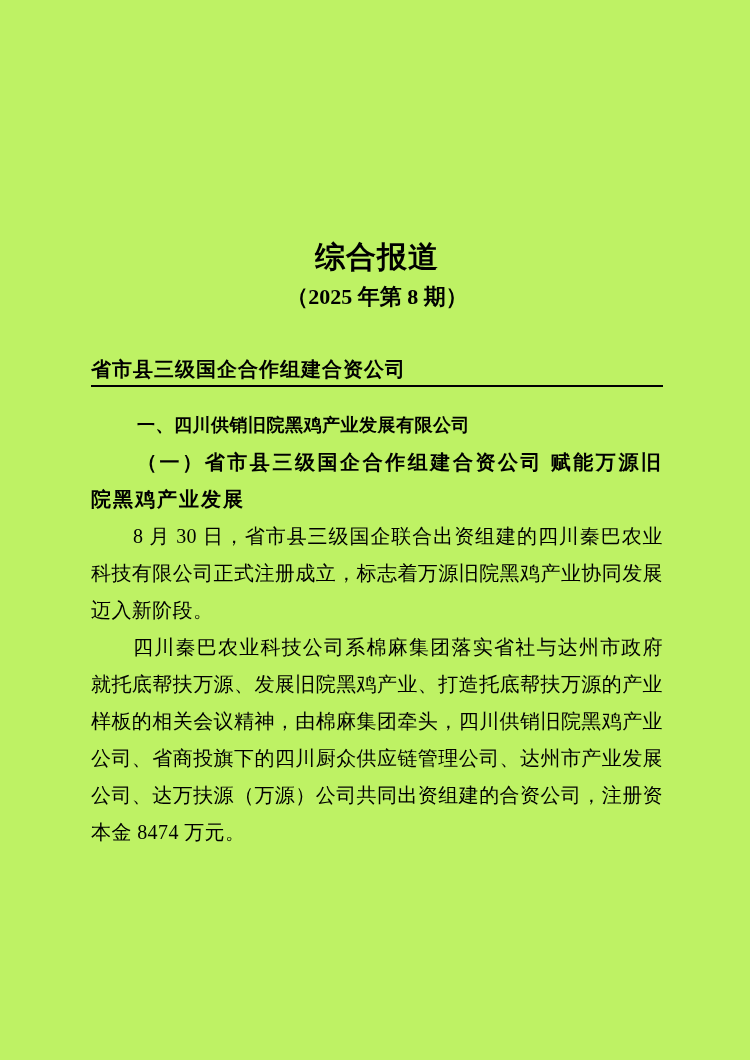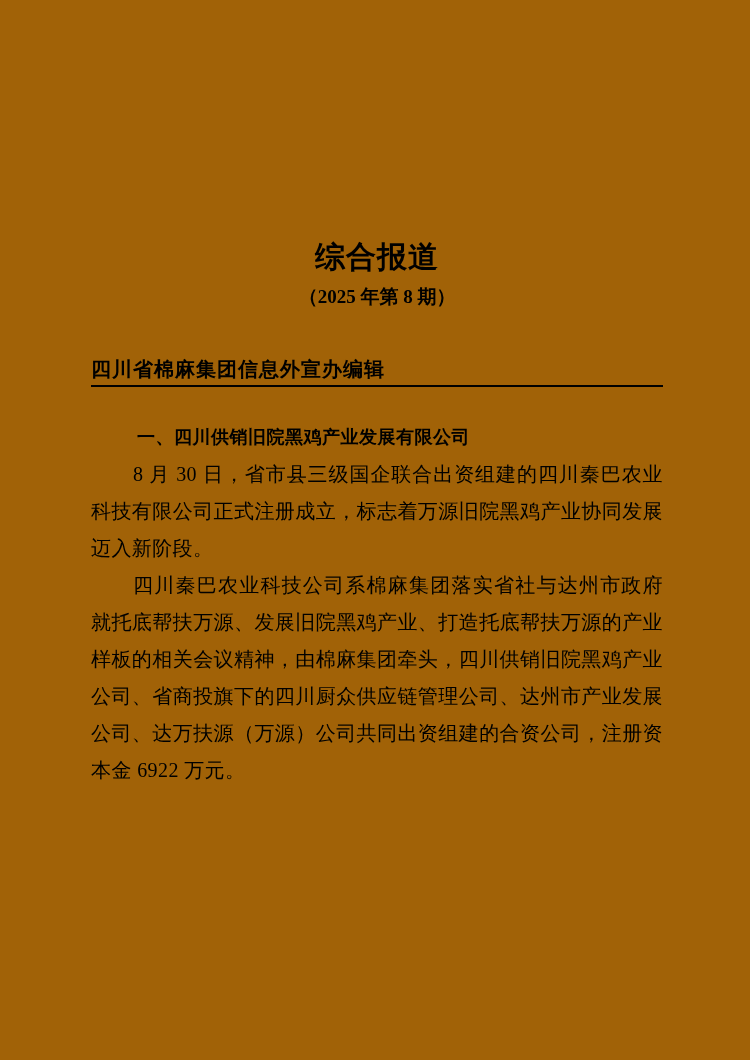--- a/index.html
+++ b/index.html
@@ -12,36 +12,36 @@
     width: 750px;
     height: 1060px;
     overflow: hidden;
     font-family: "Liberation Serif", serif;
   }
   .page {
     box-sizing: border-box;
     width: 750px;
     height: 1060px;
     padding: 240px 87px 0 91px;
-    background: #a16207;
+    background: #bef264;
   }
   .doc-title {
     margin: 0;
     text-align: center;
     font-family: "Liberation Serif", serif;
     font-size: 30px;
     font-weight: bold;
     line-height: 34px;
     letter-spacing: 1px;
   }
   .doc-issue {
     margin-top: 10px;
     text-align: center;
     font-family: "Liberation Serif", serif;
-    font-size: 19px;
+    font-size: 22px;
     font-weight: bold;
     line-height: 26px;
   }
   .masthead {
     margin-top: 48px;
     display: flex;
     justify-content: space-between;
     align-items: flex-end;
     border-bottom: 2px solid #000000;
     padding-bottom: 5px;
@@ -51,21 +51,21 @@
   }
   .masthead-editor {
     font-family: "Liberation Sans", sans-serif;
     letter-spacing: 1px;
   }
   .masthead-date {
     font-family: "Liberation Sans", sans-serif;
     letter-spacing: 0.5px;
   }
   .doc-body {
-    margin-top: 32px;
+    margin-top: 20px;
     font-size: 20px;
     line-height: 37px;
     text-align: justify;
     letter-spacing: 0.4px;
   }
   .section-heading {
     margin: 0;
     font-family: "Liberation Sans", sans-serif;
     font-size: 18px;
     font-weight: bold;
@@ -92,28 +92,29 @@
 </head>
 <body>
 
 <div class="page">
 
   <h1 class="doc-title">综合报道</h1>
 
   <div class="doc-issue">（2025 年第 8 期）</div>
 
   <div class="masthead">
-    <span class="masthead-editor">四川省棉麻集团信息外宣办编辑</span>
+    <span class="masthead-editor">省市县三级国企合作组建合资公司</span>
   </div>
 
   <div class="doc-body">
 
     <h2 class="section-heading">一、四川供销旧院黑鸡产业发展有限公司</h2>
 
+    <h3 class="sub-heading">（一）省市县三级国企合作组建合资公司 赋能万源旧院黑鸡产业发展</h3>
 
     <p class="para">8 月 30 日，省市县三级国企联合出资组建的四川秦巴农业科技有限公司正式注册成立，标志着万源旧院黑鸡产业协同发展迈入新阶段。</p>
 
-    <p class="para">四川秦巴农业科技公司系棉麻集团落实省社与达州市政府就托底帮扶万源、发展旧院黑鸡产业、打造托底帮扶万源的产业样板的相关会议精神，由棉麻集团牵头，四川供销旧院黑鸡产业公司、省商投旗下的四川厨众供应链管理公司、达州市产业发展公司、达万扶源（万源）公司共同出资组建的合资公司，注册资本金 6922 万元。</p>
+    <p class="para">四川秦巴农业科技公司系棉麻集团落实省社与达州市政府就托底帮扶万源、发展旧院黑鸡产业、打造托底帮扶万源的产业样板的相关会议精神，由棉麻集团牵头，四川供销旧院黑鸡产业公司、省商投旗下的四川厨众供应链管理公司、达州市产业发展公司、达万扶源（万源）公司共同出资组建的合资公司，注册资本金 8474 万元。</p>
 
 
   </div>
 
 </div>
 
 </body></html>

